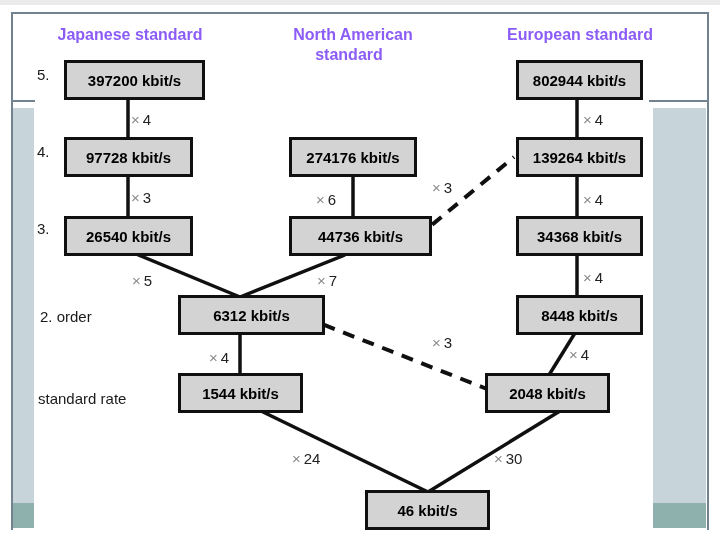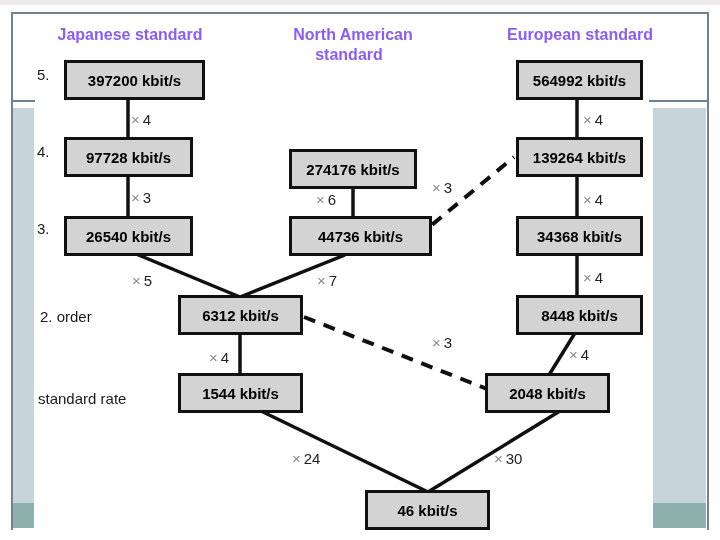--- a/index.html
+++ b/index.html
@@ -83,27 +83,27 @@
 
 <div class="rowlab" style="left:37px;top:66px">5.</div>
 <div class="rowlab" style="left:37px;top:143px">4.</div>
 <div class="rowlab" style="left:37px;top:220px">3.</div>
 <div class="rowlab" style="left:40px;top:308px">2. order</div>
 <div class="rowlab" style="left:38px;top:390px">standard rate</div>
 
 <div class="box" style="left:64px;top:60px;width:141px">397200 kbit/s</div>
 <div class="box" style="left:64px;top:137px;width:129px">97728 kbit/s</div>
 <div class="box" style="left:64px;top:216px;width:129px">26540 kbit/s</div>
-<div class="box" style="left:289px;top:149px;width:128px">274176 kbit/s</div>
+<div class="box" style="left:289px;top:137px;width:128px">274176 kbit/s</div>
 <div class="box" style="left:289px;top:216px;width:143px">44736 kbit/s</div>
-<div class="box" style="left:516px;top:60px;width:127px">564992 kbit/s</div>
+<div class="box" style="left:516px;top:60px;width:127px">802944 kbit/s</div>
 <div class="box" style="left:516px;top:137px;width:127px">139264 kbit/s</div>
 <div class="box" style="left:516px;top:216px;width:127px">34368 kbit/s</div>
 <div class="box" style="left:516px;top:295px;width:127px">8448 kbit/s</div>
-<div class="box" style="left:178px;top:295px;width:125px">6312 kbit/s</div>
+<div class="box" style="left:178px;top:295px;width:147px">6312 kbit/s</div>
 <div class="box" style="left:178px;top:373px;width:125px">1544 kbit/s</div>
 <div class="box" style="left:485px;top:373px;width:125px">2048 kbit/s</div>
 <div class="box" style="left:365px;top:490px;width:125px">46 kbit/s</div>
 
 <div class="mul" style="left:131px;top:111px"><span class="xs">×</span><span class="xv">4</span></div>
 <div class="mul" style="left:131px;top:189px"><span class="xs">×</span><span class="xv">3</span></div>
 <div class="mul" style="left:316px;top:191px"><span class="xs">×</span><span class="xv">6</span></div>
 <div class="mul" style="left:583px;top:111px"><span class="xs">×</span><span class="xv">4</span></div>
 <div class="mul" style="left:583px;top:191px"><span class="xs">×</span><span class="xv">4</span></div>
 <div class="mul" style="left:583px;top:269px"><span class="xs">×</span><span class="xv">4</span></div>

